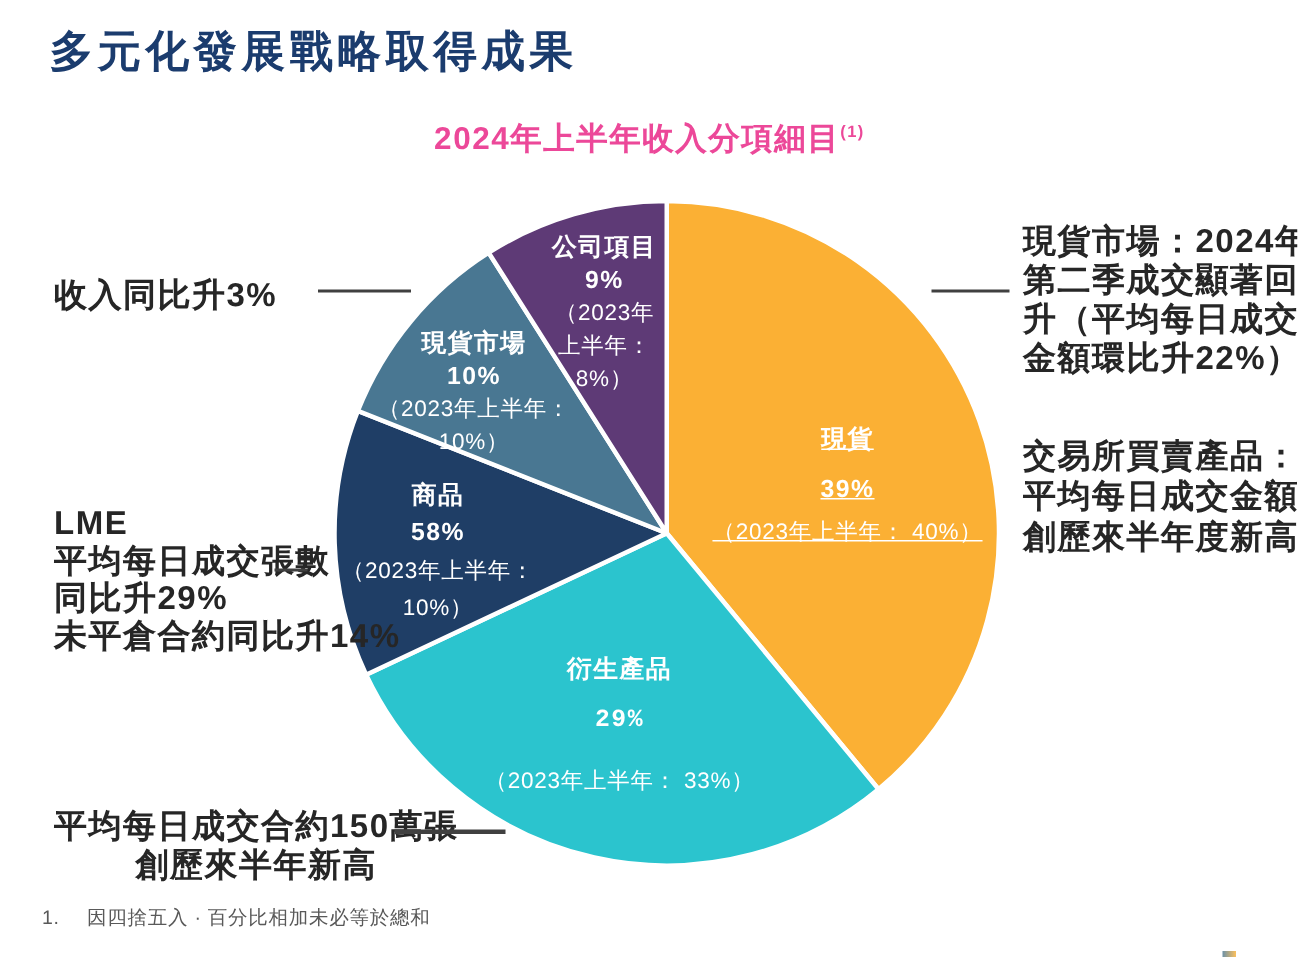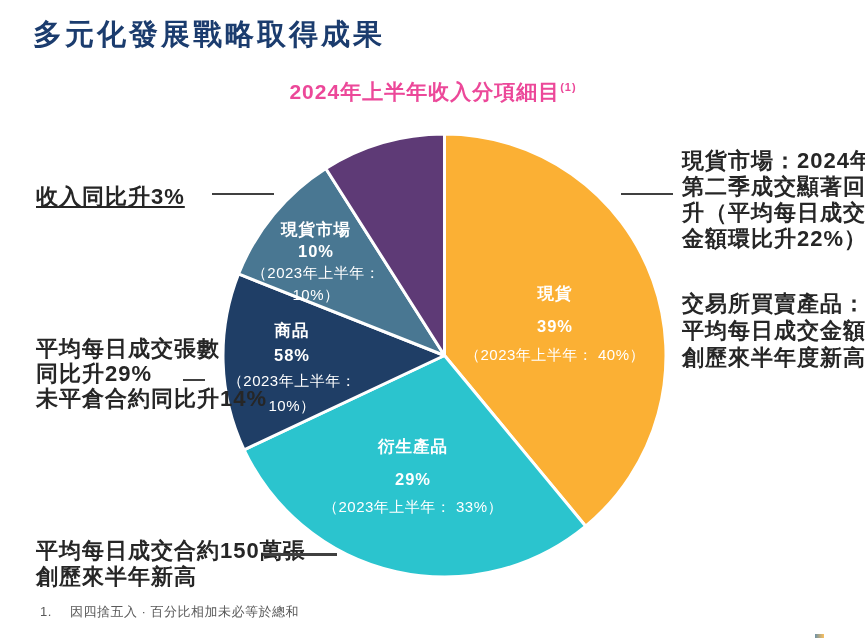--- a/index.html
+++ b/index.html
@@ -18,52 +18,52 @@
   }
   .chart-title sup{font-size:11px;font-weight:700;}
   .pie-wrap{position:absolute;left:220px;top:131px;width:449px;height:449px;}
   .pie-wrap svg{position:absolute;left:0;top:0;}
   .slice-label{
     position:absolute;transform:translateX(-50%);text-align:center;color:#ffffff;
     white-space:nowrap;pointer-events:none;
   }
   .slice-label .name,.slice-label .pct{font-size:16.5px;font-weight:700;line-height:21px;letter-spacing:1px;}
   .slice-label .prev{font-size:15px;font-weight:500;line-height:21px;letter-spacing:0.5px;}
-  #lbl-spot{left:335px;top:152px;}
+  #lbl-spot{left:345px;top:152px;text-decoration:underline;}
   #lbl-spot .name{margin-bottom:12px;}
   #lbl-spot .pct{margin-bottom:7px;}
   #lbl-derivatives{left:193px;top:305px;}
   #lbl-derivatives .name{margin-bottom:12px;}
-  #lbl-derivatives .pct{margin-bottom:6px;}
+  #lbl-derivatives .pct{margin-bottom:20px;font-family:Liberation Mono, monospace;}
   #lbl-commodities{left:72px;top:187px;}
   #lbl-commodities .name,#lbl-commodities .pct,#lbl-commodities .prev{line-height:25px;}
   #lbl-data{left:96px;top:87px;}
   #lbl-data .name,#lbl-data .pct,#lbl-data .prev{line-height:22px;}
   #lbl-corporate{left:183px;top:23px;}
   #lbl-corporate .name,#lbl-corporate .pct,#lbl-corporate .prev{line-height:22px;}
   .ann{
     position:absolute;color:#262626;font-weight:600;font-size:22px;
     letter-spacing:1px;white-space:nowrap;
   }
   .ann div{line-height:25px;}
-  #ann-revenue{left:36px;top:184px;text-decoration:underline;}
+  #ann-revenue{left:36px;top:184px;}
   #ann-lme{left:36px;top:336px;}
-  #ann-adv{left:36px;top:538px;}
+  #ann-adv{left:36px;top:538px;text-align:center;}
   #ann-adv div{line-height:26px;}
   #ann-cash{left:682px;top:148px;}
   #ann-cash div{line-height:26px;}
   #ann-etp{left:682px;top:290px;}
   #ann-etp div{line-height:27px;}
   .callout{position:absolute;height:2px;background:#404040;}
   #line-revenue{left:212px;top:193px;width:62px;}
   #line-cash{left:621px;top:193px;width:52px;}
   #line-lme{left:183px;top:379px;width:22px;}
   #line-adv{left:263px;top:553px;width:74px;height:3px;}
   .footnote{
-    position:absolute;left:40px;top:603px;color:#595959;font-size:13px;
+    position:absolute;left:28px;top:603px;color:#595959;font-size:13px;
     letter-spacing:0.5px;white-space:nowrap;
   }
   .footnote .marker{display:inline-block;width:30px;}
   .edge-artifact{
     position:absolute;left:815px;top:634px;width:9px;height:4px;
     background:linear-gradient(90deg,#497792,#FBB034);opacity:0.8;
   }
 </style>
 </head>
 <body>
@@ -102,27 +102,35 @@
       <div class="prev">10%）</div>
     </div>
 
     <div class="slice-label" id="lbl-data">
       <div class="name">現貨市場</div>
       <div class="pct">10%</div>
       <div class="prev">（2023年上半年：</div>
       <div class="prev">10%）</div>
     </div>
 
+    <div class="slice-label" id="lbl-corporate">
+      <div class="name">公司項目</div>
+      <div class="pct">9%</div>
+      <div class="prev">（2023年</div>
+      <div class="prev">上半年：</div>
+      <div class="prev">8%）</div>
+    </div>
   </div>
 
   <div class="ann" id="ann-revenue">
     <div>收入同比升3%</div>
   </div>
 
   <div class="ann" id="ann-lme">
+    <div>LME</div>
     <div>平均每日成交張數</div>
     <div>同比升29%</div>
     <div>未平倉合約同比升14%</div>
   </div>
 
   <div class="ann" id="ann-adv">
     <div>平均每日成交合約150萬張</div>
     <div>創歷來半年新高</div>
   </div>
 

